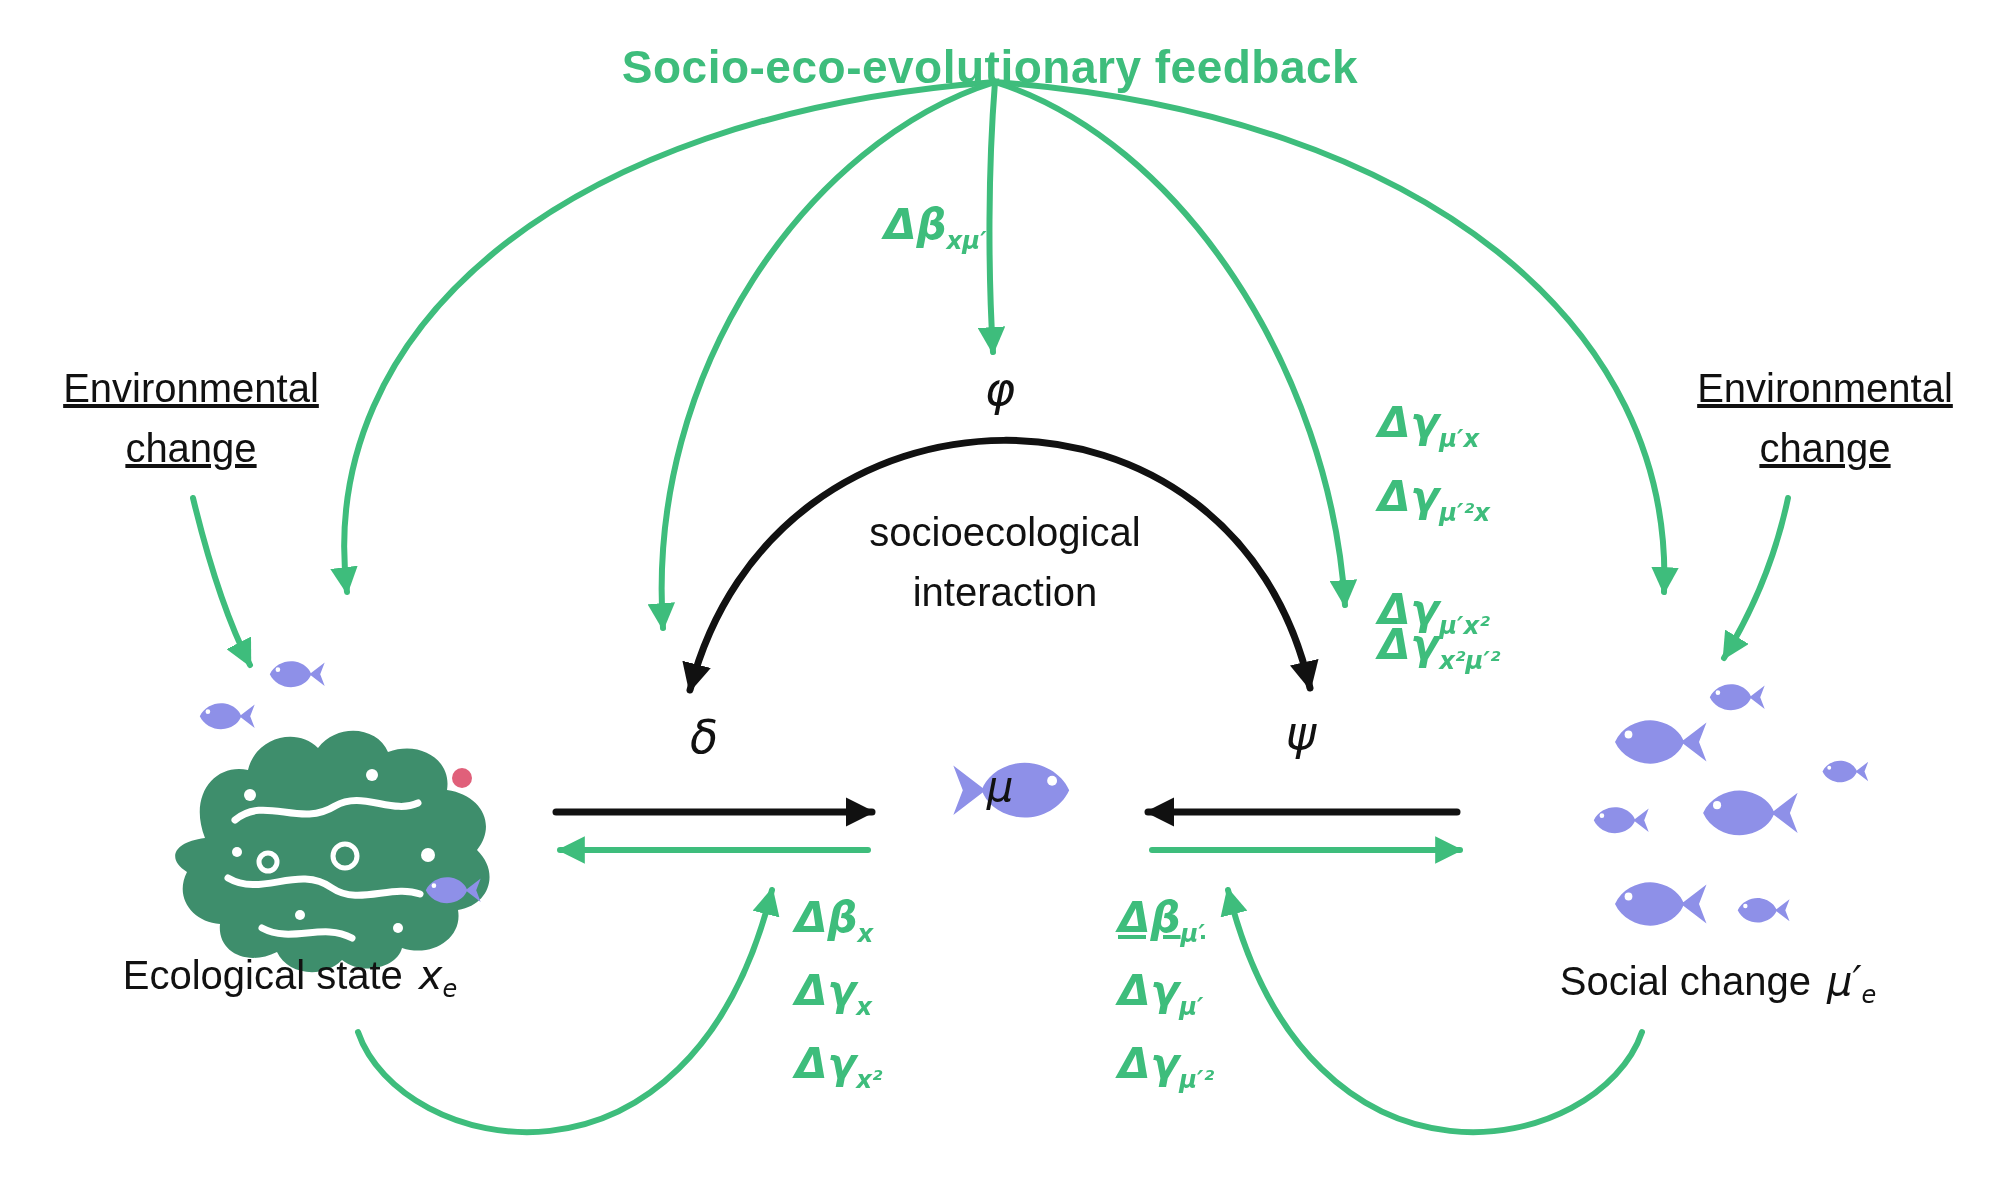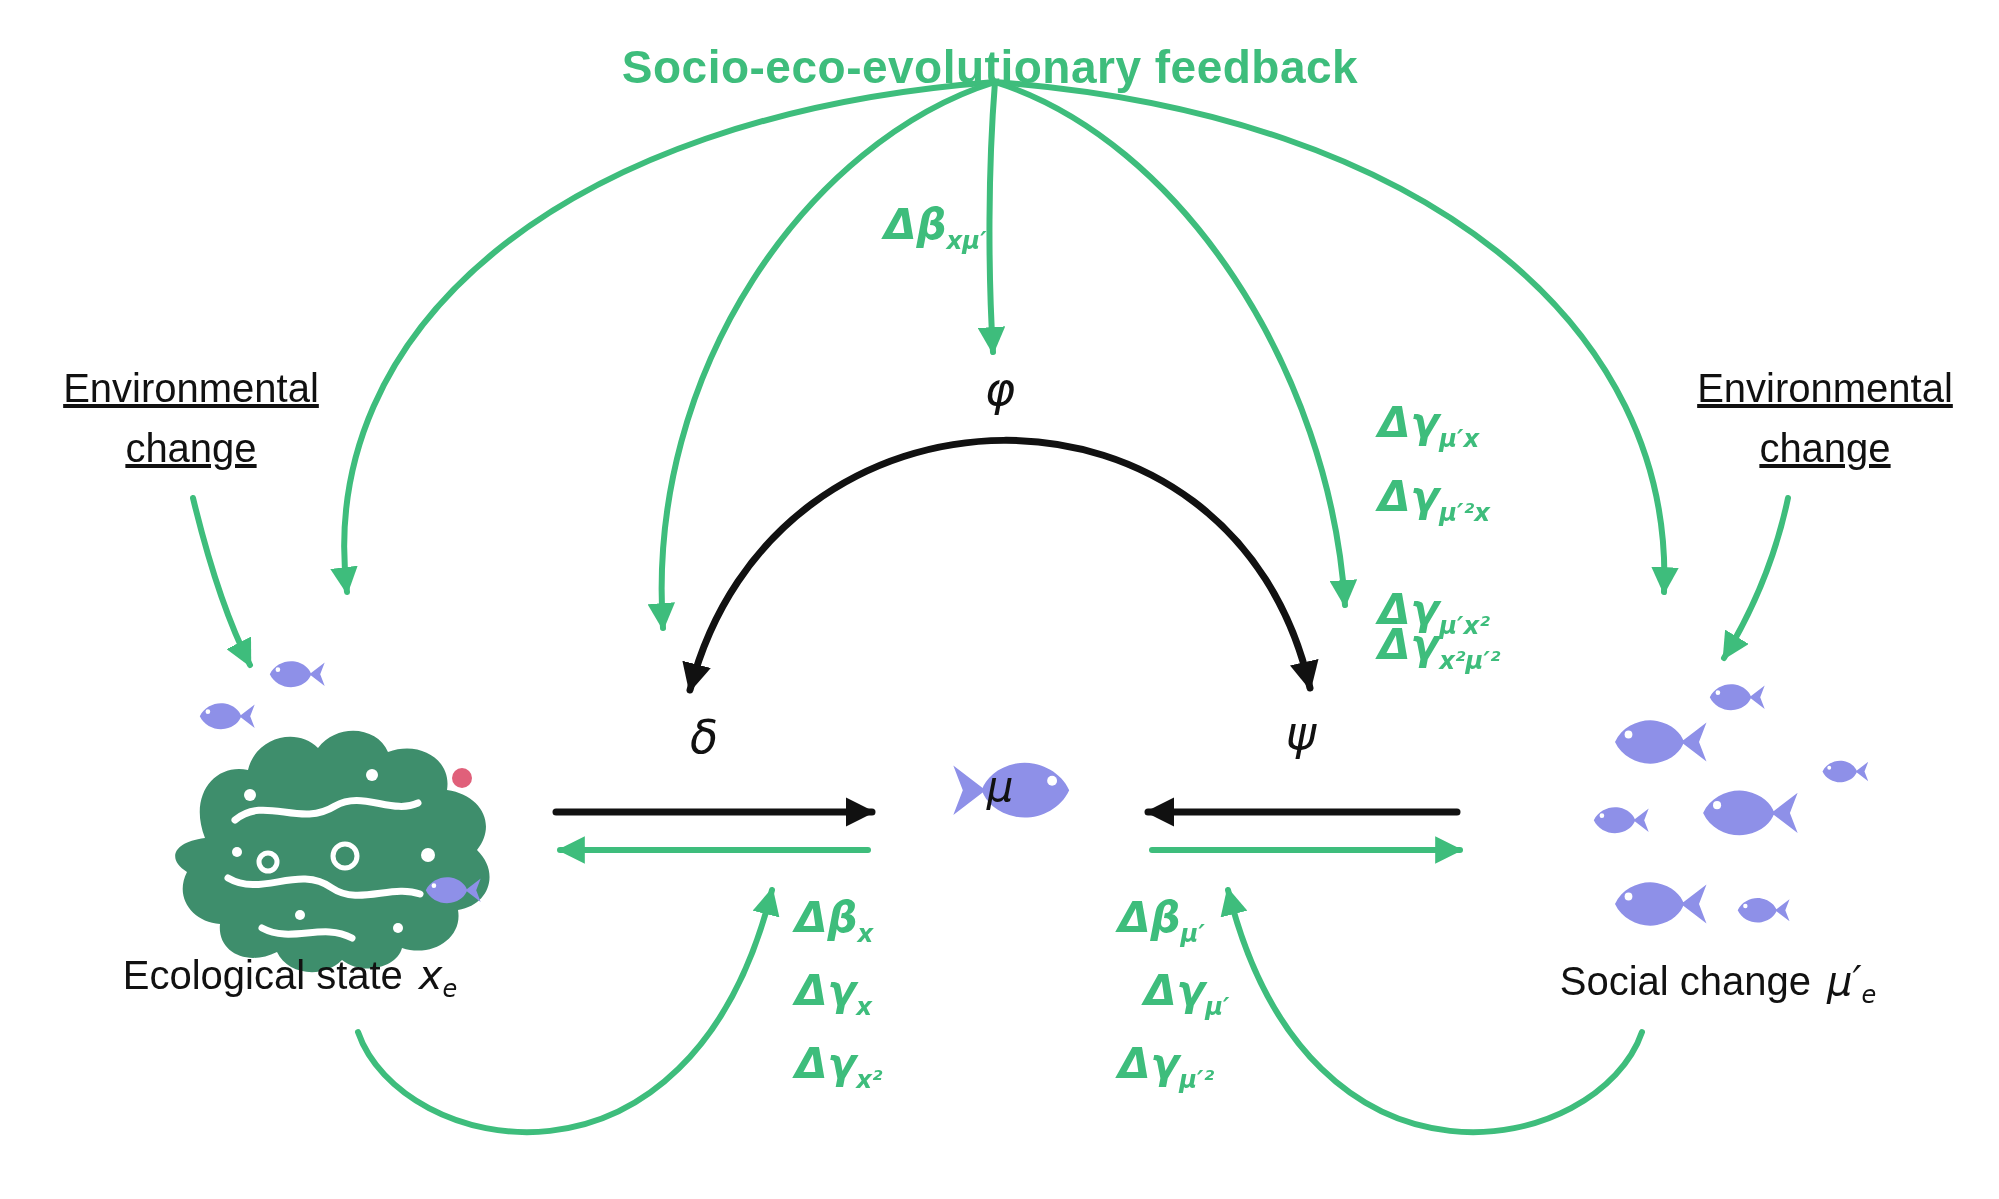--- a/index.html
+++ b/index.html
@@ -116,20 +116,24 @@
     <div>change</div>
   </div>
 
   <div class="label centered env" style="left:1825px; top:358px;">
     <div>Environmental</div>
     <div>change</div>
   </div>
 
   <div class="label centered greek glyph" style="left:1000px; top:362px;">φ</div>
 
+  <div class="label centered interaction" style="left:1005px; top:502px;">
+    <div>socioecological</div>
+    <div>interaction</div>
+  </div>
 
   <div class="label centered greek glyph" style="left:704px; top:710px;">δ</div>
 
   <div class="label centered greek glyph" style="left:1301px; top:706px;">ψ</div>
 
   <div class="label centered greek mu-label" style="left:1000px; top:762px;">μ</div>
 
   <div class="label centered state" style="left:290px; top:952px;">
     <span>Ecological state</span><span class="var">x</span><span class="sub greek">e</span>
   </div>
@@ -158,23 +162,23 @@
   <div class="term" style="left:795px; top:893px;">
     <span>Δβ</span><span class="sub">x</span>
   </div>
   <div class="term" style="left:795px; top:966px;">
     <span>Δγ</span><span class="sub">x</span>
   </div>
   <div class="term" style="left:795px; top:1039px;">
     <span>Δγ</span><span class="sub">x²</span>
   </div>
 
-  <div class="term" style="left:1118px; top:893px;">
+  <div class="term" style="left:1118px; top:893px;text-decoration:underline;">
     <span>Δβ</span><span class="sub">μ′</span>
   </div>
-  <div class="term" style="left:1144px; top:966px;text-align:right;">
+  <div class="term" style="left:1118px; top:966px;text-align:right;">
     <span>Δγ</span><span class="sub">μ′</span>
   </div>
   <div class="term" style="left:1118px; top:1039px;">
     <span>Δγ</span><span class="sub">μ′²</span>
   </div>
 
 </div>
 
 </body></html>

